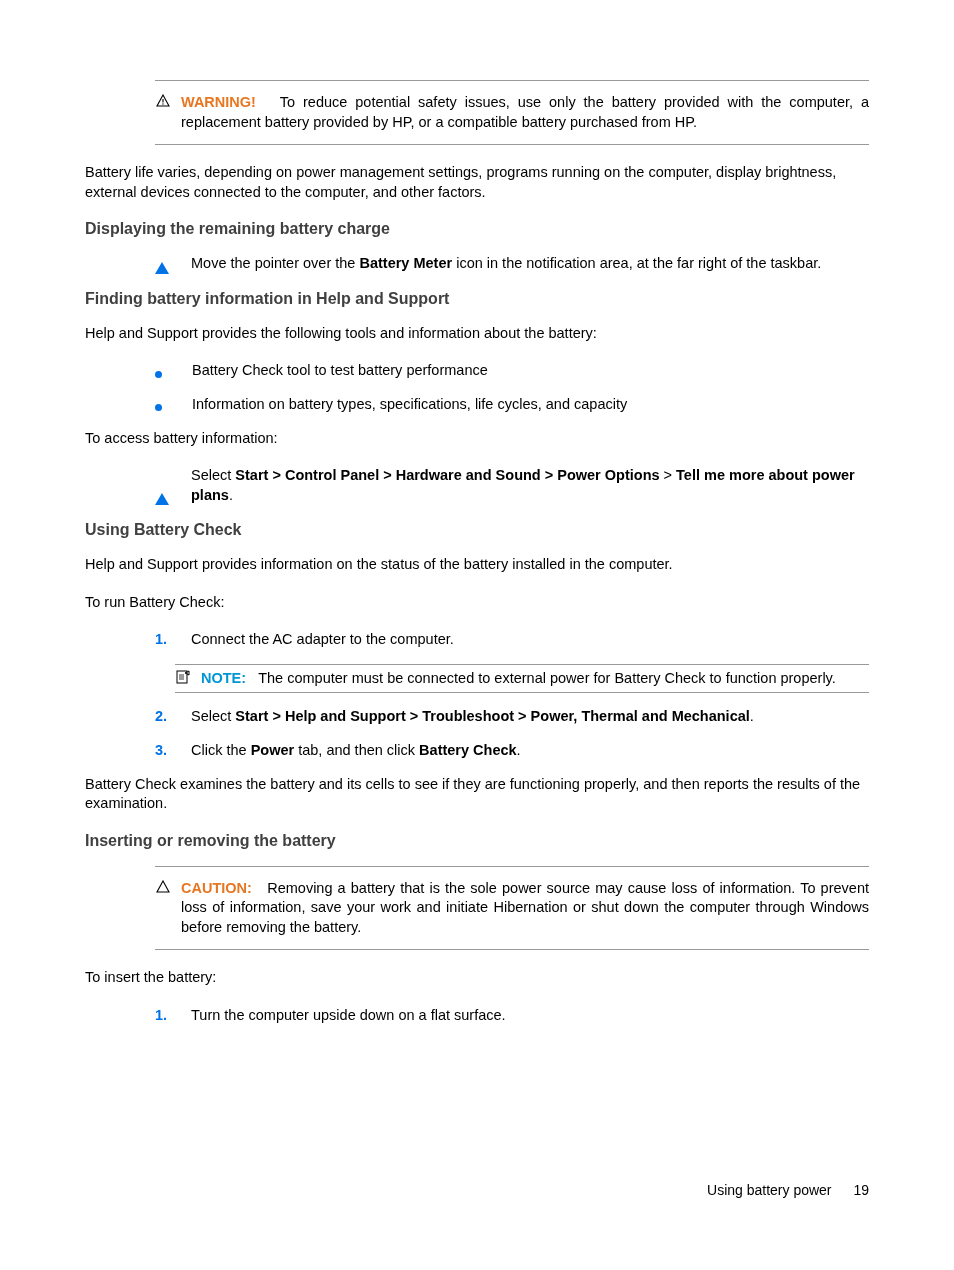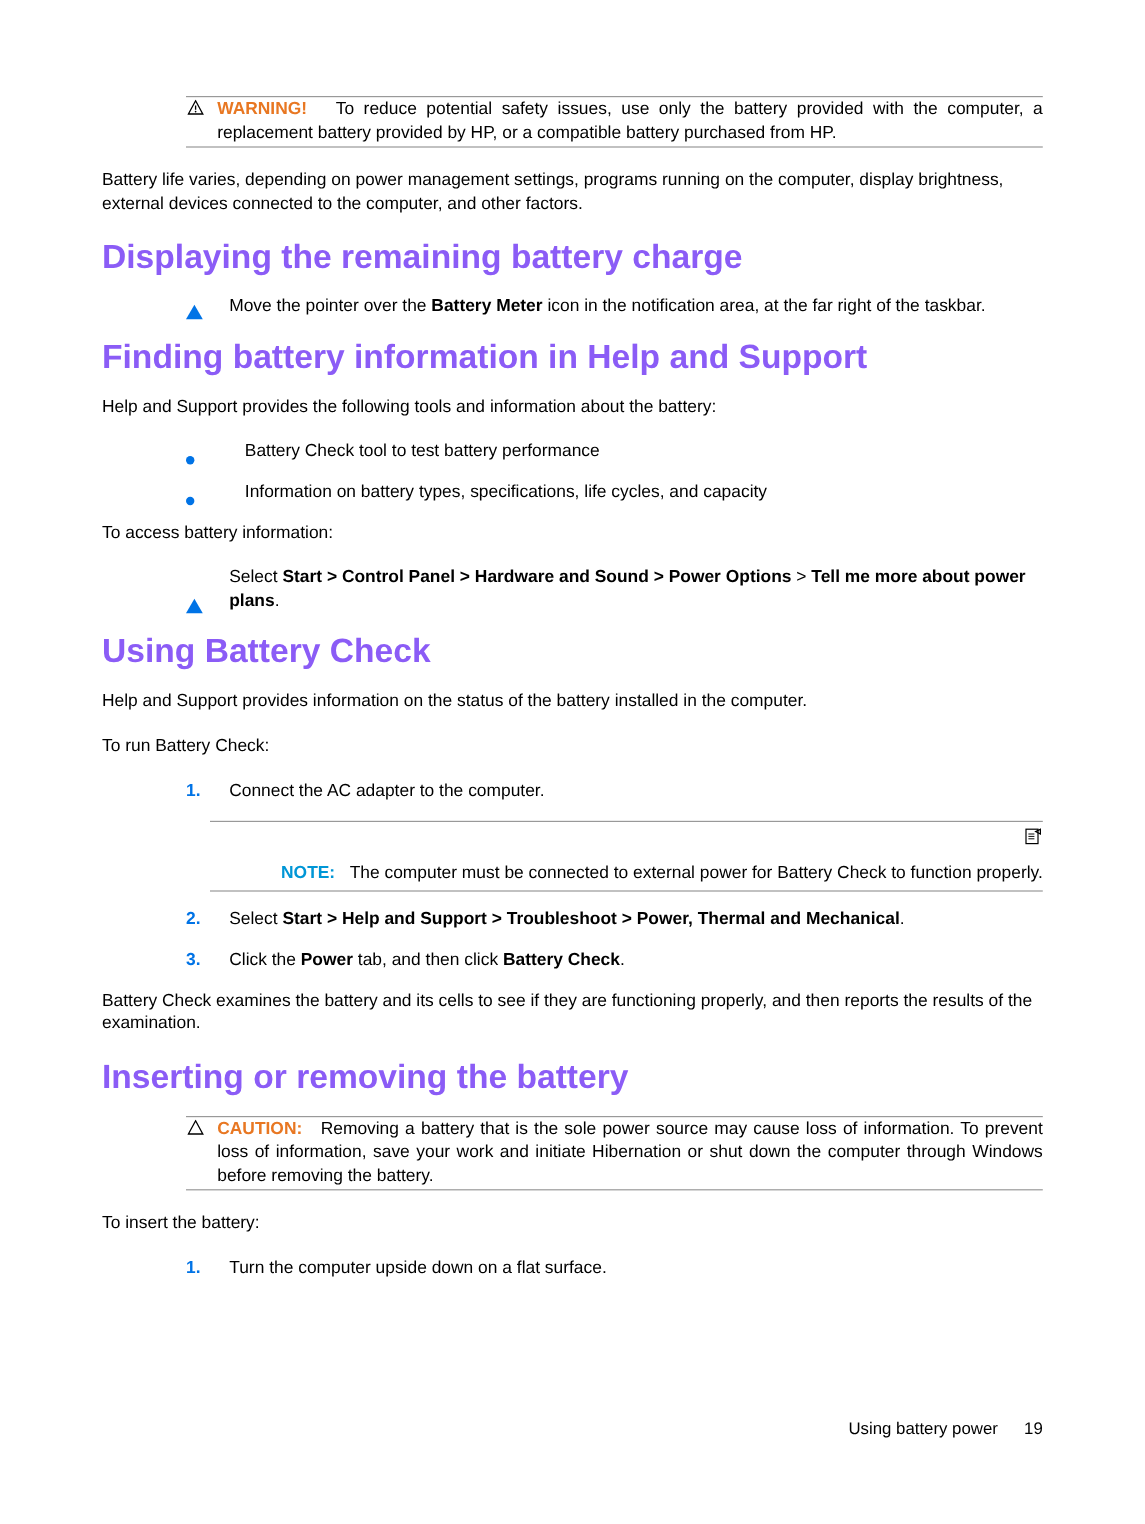--- a/index.html
+++ b/index.html
@@ -9,36 +9,36 @@
       background: white;
       font-family: Arial, Helvetica, sans-serif;
       font-size: 14.5px;
       color: #000;
       position: relative;
       padding: 80px 85px 50px 85px;
     }
     .warning-box, .note-box, .caution-box {
       border-top: 1px solid #999;
       border-bottom: 1px solid #999;
-      padding: 1px 0;
+      padding: 12px 0;
       margin-left: 70px;
       display: flex;
       align-items: flex-start;
       gap: 10px;
     }
     .warning-box { margin-bottom: 18px; }
     .caution-box { margin-top: 8px; margin-bottom: 18px; }
     .alert-icon { flex-shrink: 0; width: 16px; margin-top: 1px; text-align: center; }
     .warning-label { color: #e87722; font-weight: bold; }
     .note-label { color: #0096d6; font-weight: bold; }
     .caution-label { color: #e87722; font-weight: bold; }
     .para { margin-bottom: 18px; line-height: 1.35; }
     h2 {
-      color: #8b5cf6;
-      font-size: 28px;
+      color: #404040;
+      font-size: 16px;
       font-weight: bold;
       margin-top: 14px;
       margin-bottom: 16px;
     }
     .single-step {
       margin-left: 70px;
       display: flex;
       align-items: flex-end;
       gap: 22px;
       margin-bottom: 16px;
@@ -48,22 +48,22 @@
       width: 0; height: 0;
       border-left: 7px solid transparent;
       border-right: 7px solid transparent;
       border-bottom: 12px solid #0073e6;
       margin-top: 2px;
       flex-shrink: 0;
     }
     .bullet-list { margin-left: 70px; margin-bottom: 14px; }
     .bullet-item {
       display: flex;
-      align-items: flex-end;
-      gap: 42px;
+      align-items: center;
+      gap: 30px;
       margin-bottom: 14px;
       line-height: 1.35;
     }
     .bullet-dot {
       width: 7px; height: 7px;
       background: #0073e6;
       border-radius: 50%;
       margin-top: 6px;
       flex-shrink: 0;
     }
@@ -75,25 +75,24 @@
       margin-bottom: 14px;
       line-height: 1.35;
     }
     .ol-num { color: #0073e6; font-weight: bold; flex-shrink: 0; min-width: 14px; }
     .nested-note {
       border-top: 1px solid #999;
       border-bottom: 1px solid #999;
       padding: 4px 0;
       margin-left: 90px;
       display: flex;
-      align-items: flex-end;
+      align-items: center;
       gap: 10px;
       margin-bottom: 14px;
       text-align: justify;
-      flex-direction: column;
     }
     .note-icon { flex-shrink: 0; font-size: 15px; }
     .footer {
       position: absolute;
       bottom: 72px;
       right: 85px;
       font-size: 14px;
     }
     .footer-text { margin-right: 18px; }
     b { font-weight: bold; }

